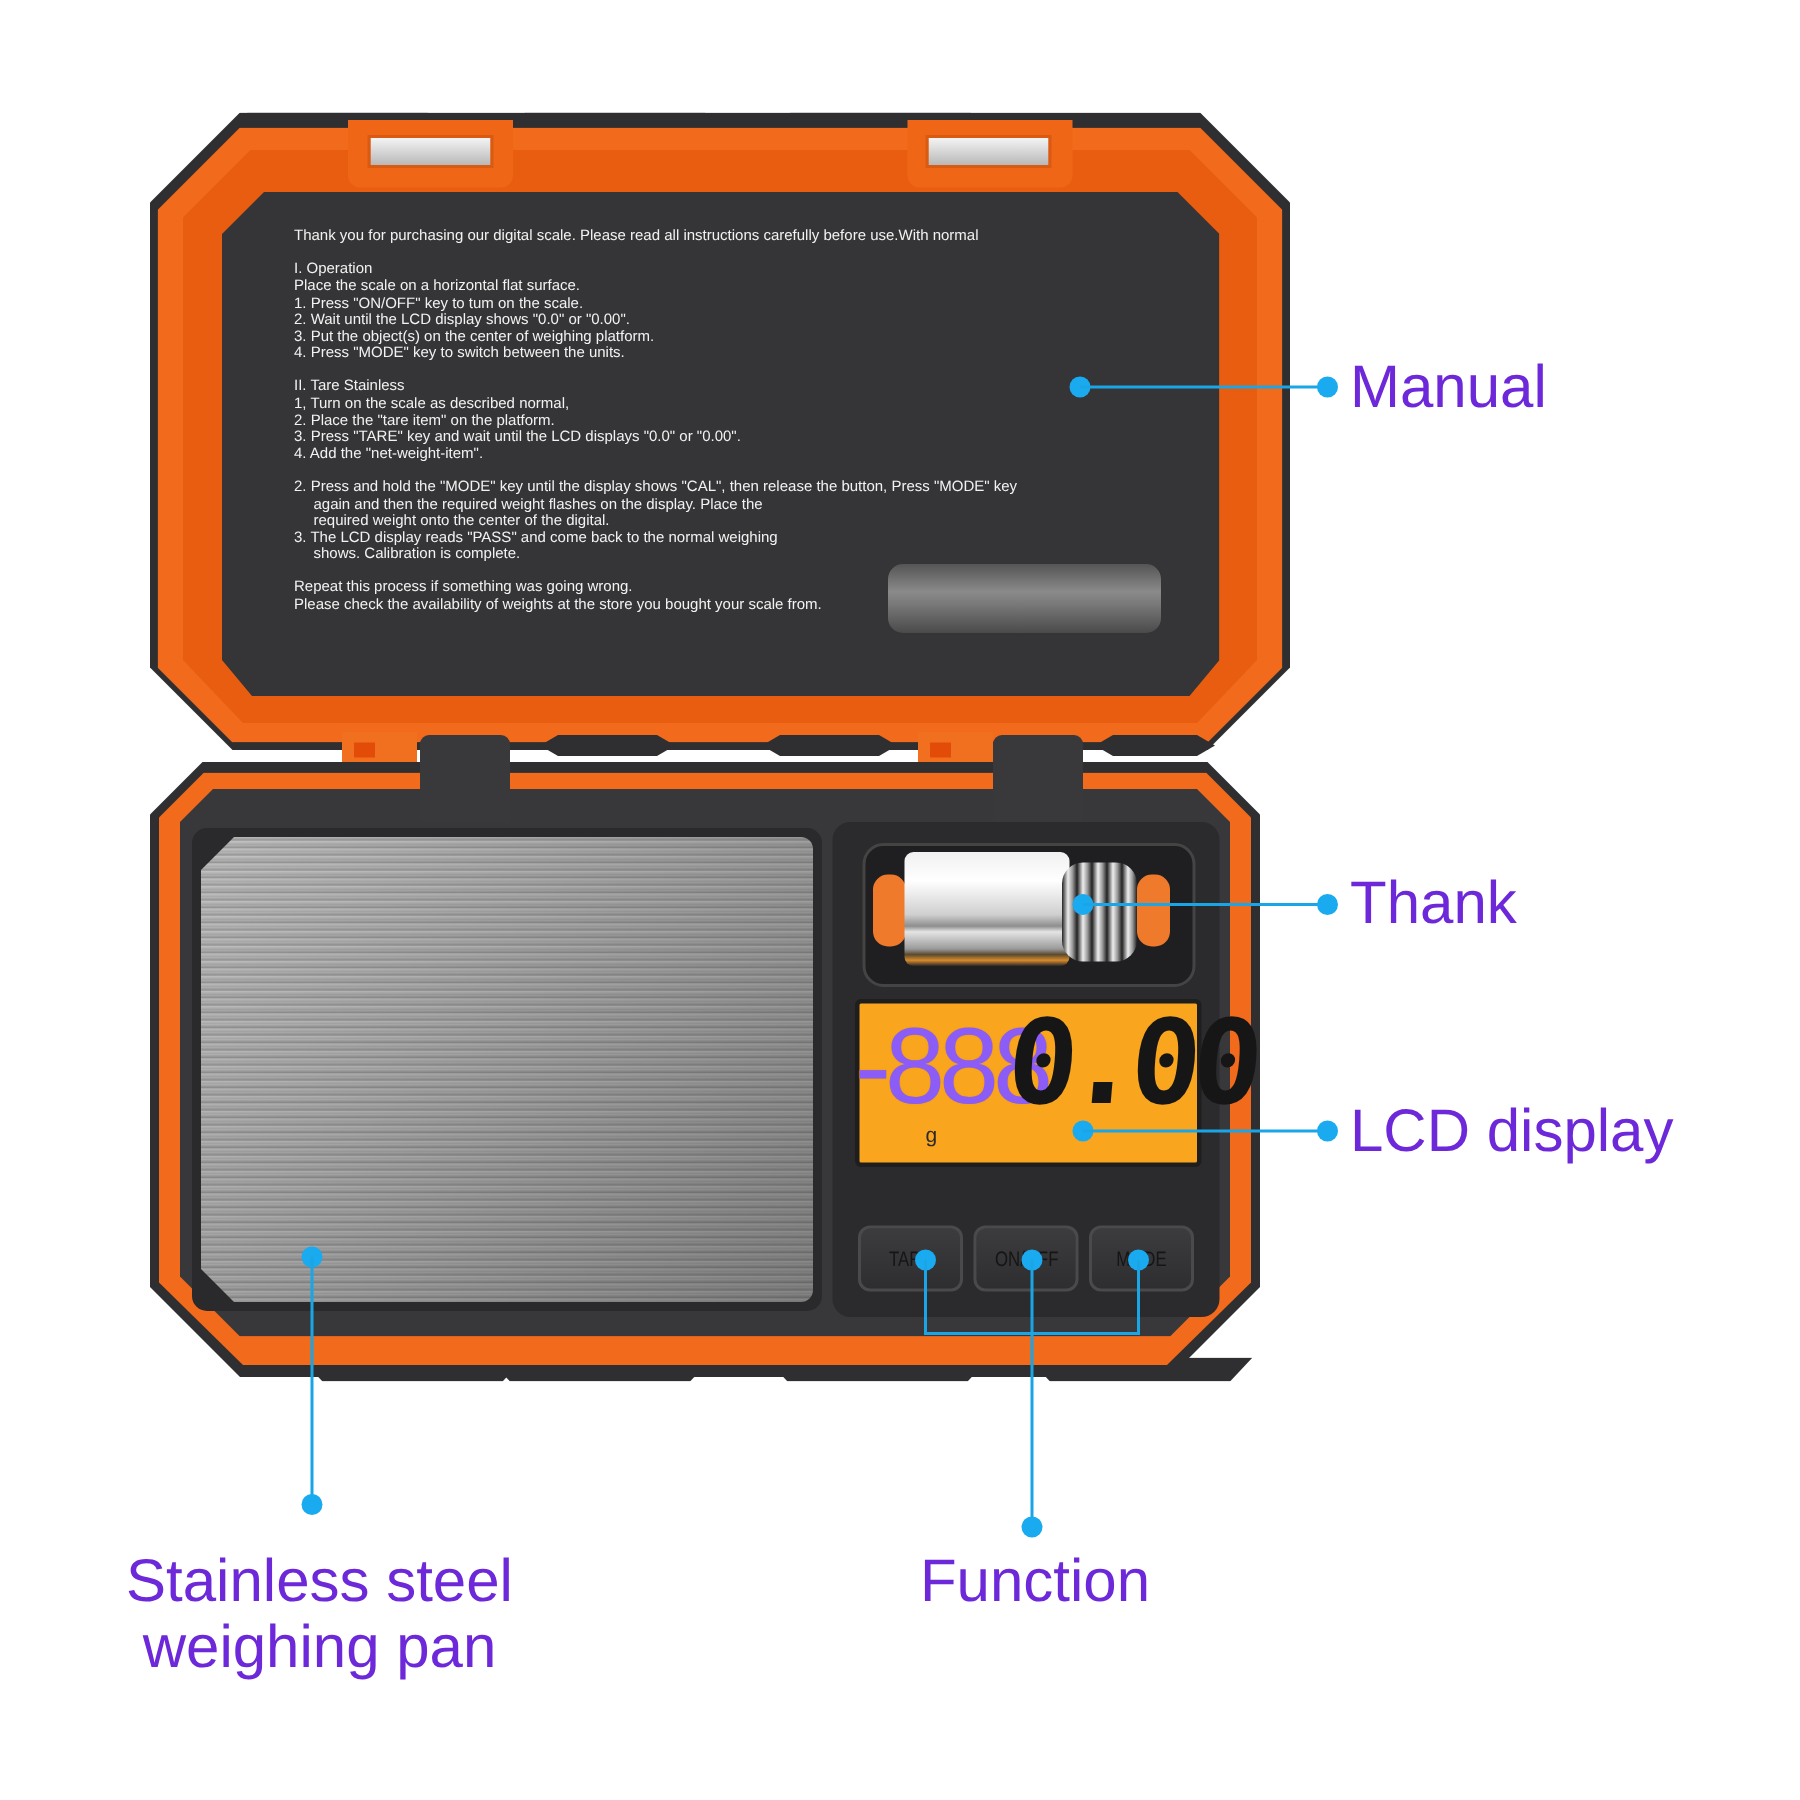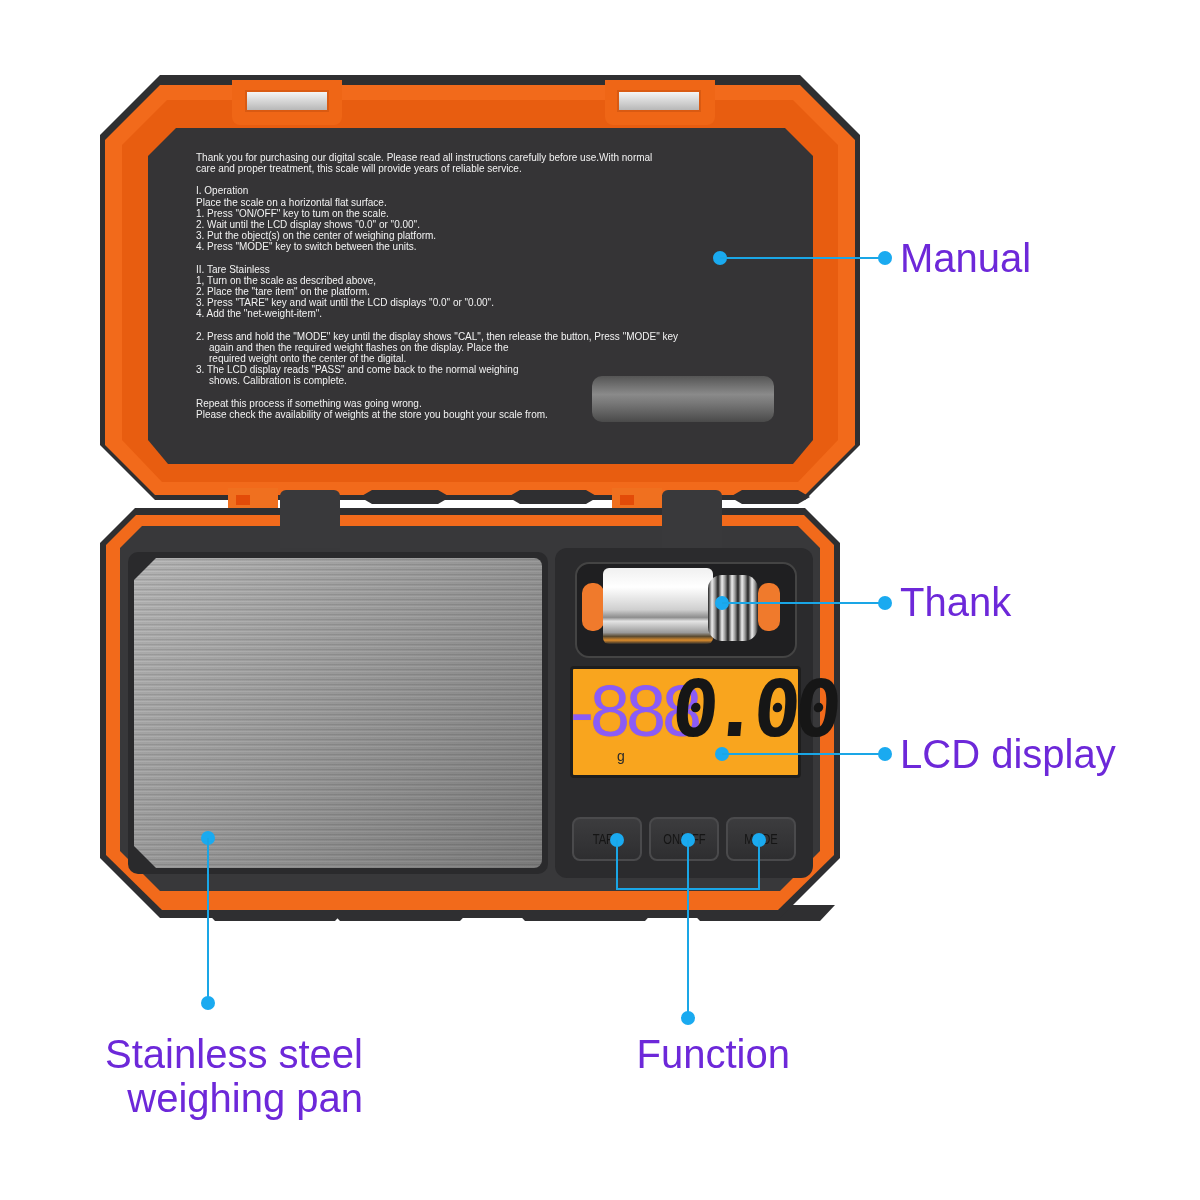--- a/index.html
+++ b/index.html
@@ -52,50 +52,49 @@
   .lcd-ghost{left:570px;top:670px;font-family:Liberation Sans, sans-serif;font-size:72px;color:#8b5cf6;letter-spacing:-4px;text-shadow:0 0 1px #e49515;}
   .lcd-value{left:672px;top:664px;font-family:"DejaVu Sans Mono",monospace;font-weight:bold;font-size:78px;color:#161616;letter-spacing:-6px;transform:skewX(-5deg);}
   .lcd-unit{left:617px;top:748px;font-size:14px;color:#2a2a2a;}
   .btn{top:817px;width:70px;height:44px;background:linear-gradient(#3c3c3e,#2e2e30);border:2px solid #4a4a4c;border-radius:8px;
     color:#151515;font-size:14px;font-family:"Liberation Sans Narrow","Liberation Sans",sans-serif;display:flex;align-items:center;justify-content:center;padding-top:0;box-sizing:border-box;cursor:pointer;}
   .btn span{transform:scaleX(.8);display:inline-block;}
   
   .line{background:#1aa6e6;}
   .dot{width:14px;height:14px;border-radius:50%;background:#1aaaf0;}
   .label{color:#6d28d9;font-size:40px;line-height:44px;white-space:nowrap;}
-  .label-c{text-align:right;}
+  .label-c{text-align:center;}
 </style>
 </head>
 <body>
 
 <div class="abs topbump" style="left:150px;"></div>
 <div class="abs topbump" style="left:335px;"></div>
 <div class="abs topbump" style="left:512px;"></div>
 <div class="abs lid-outer"></div>
 <div class="abs lid-orange"></div>
 <div class="abs lid-orange-inner"></div>
 <div class="abs latch-tab" style="left:232px;"></div>
 <div class="abs latch-tab" style="left:605px;"></div>
 <div class="abs latch" style="left:245px;"></div>
 <div class="abs latch" style="left:617px;"></div>
 <div class="abs lid-panel"></div>
 
 <div class="abs manual-text" id="manual-text">
     <p>Thank you for purchasing our digital scale. Please read all instructions carefully before use.With normal</p>
-    <p>care and proper treatment, this scale will provide years of reliable service.</p>
     <div class="gap"></div>
     <p>I. Operation</p>
     <p>Place the scale on a horizontal flat surface.</p>
     <p>1. Press "ON/OFF" key to tum on the scale.</p>
     <p>2. Wait until the LCD display shows "0.0" or "0.00".</p>
     <p>3. Put the object(s) on the center of weighing platform.</p>
     <p>4. Press "MODE" key to switch between the units.</p>
     <div class="gap"></div>
     <p>II. Tare Stainless</p>
-    <p>1, Turn on the scale as described above,</p>
+    <p>1, Turn on the scale as described normal,</p>
     <p>2. Place the "tare item" on the platform.</p>
     <p>3. Press "TARE" key and wait until the LCD displays "0.0" or "0.00".</p>
     <p>4. Add the "net-weight-item".</p>
     <div class="gap"></div>
     <p>2. Press and hold the "MODE" key until the display shows "CAL",  then release the button, Press "MODE" key</p>
     <p class="indent">again and then the required weight flashes on the display. Place the</p>
     <p class="indent">required weight onto the center of the digital.</p>
     <p>3. The LCD display reads "PASS" and come back to the normal weighing</p>
     <p class="indent">shows. Calibration is complete.</p>
     <div class="gap"></div>

